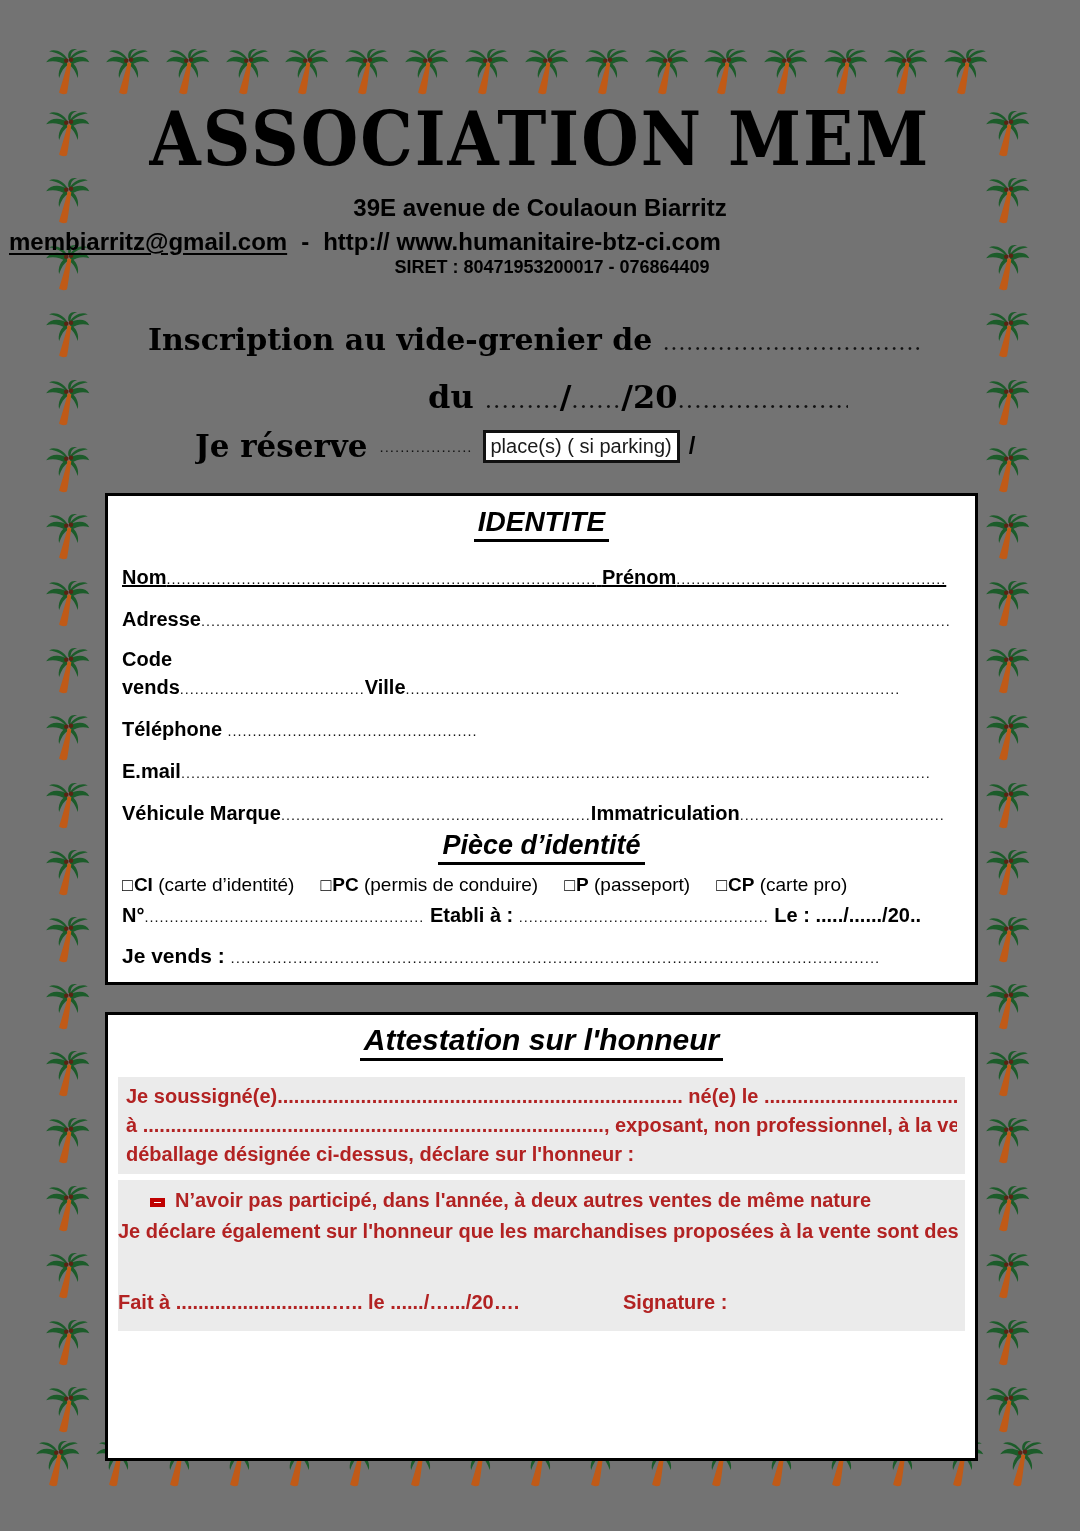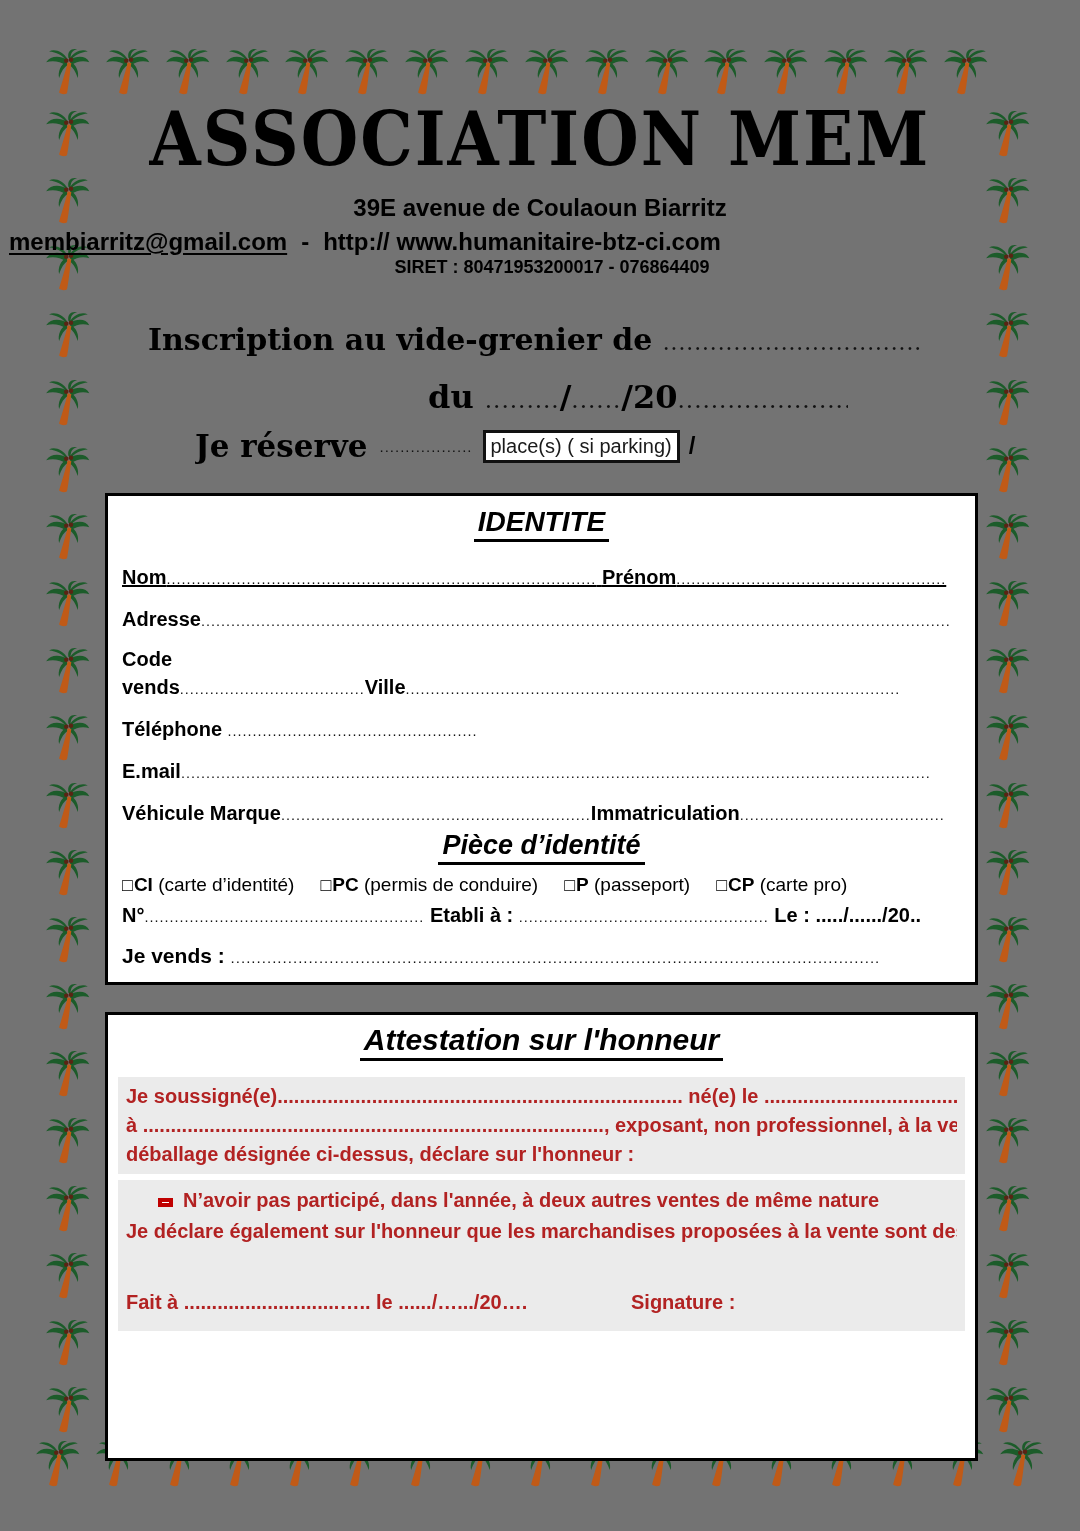--- a/index.html
+++ b/index.html
@@ -65,21 +65,21 @@
 
   
   .opts { display:flex; }
   .opt-item { margin-right:26px; font-size:19px; font-weight:400; white-space:nowrap; }
   .opt-item .chk { font-weight:400; font-size:18px; margin-right:1px; }
   .opt-item .code { font-weight:700; }
   .gray-block { position:absolute; left:10px; right:10px; background:#ebebeb;
     color:#b22222; font-weight:700; font-size:20px; line-height:29px; }
   #att-p1 { top:62px; padding:5px 8px; }
   #att-p1 div { white-space:nowrap; overflow:hidden; }
-  #att-p2 { top:165px; padding:6px 8px 14px; }
+  #att-p2 { top:165px; padding:6px 0 14px; }
   .chk-line { padding-left:32px; white-space:nowrap; overflow:hidden; }
   .red-check {
     display:inline-block; width:15px; height:9px; border:4px solid #c00000;
     background:#fff; margin-right:10px; vertical-align:baseline;
   }
   .declare { margin-top:2px; white-space:nowrap; overflow:hidden; }
   .fait-line { position:relative; margin-top:42px; white-space:nowrap; overflow:hidden; }
   .fait-line .sig { position:absolute; left:505px; top:0; }
 </style>
 </head>

